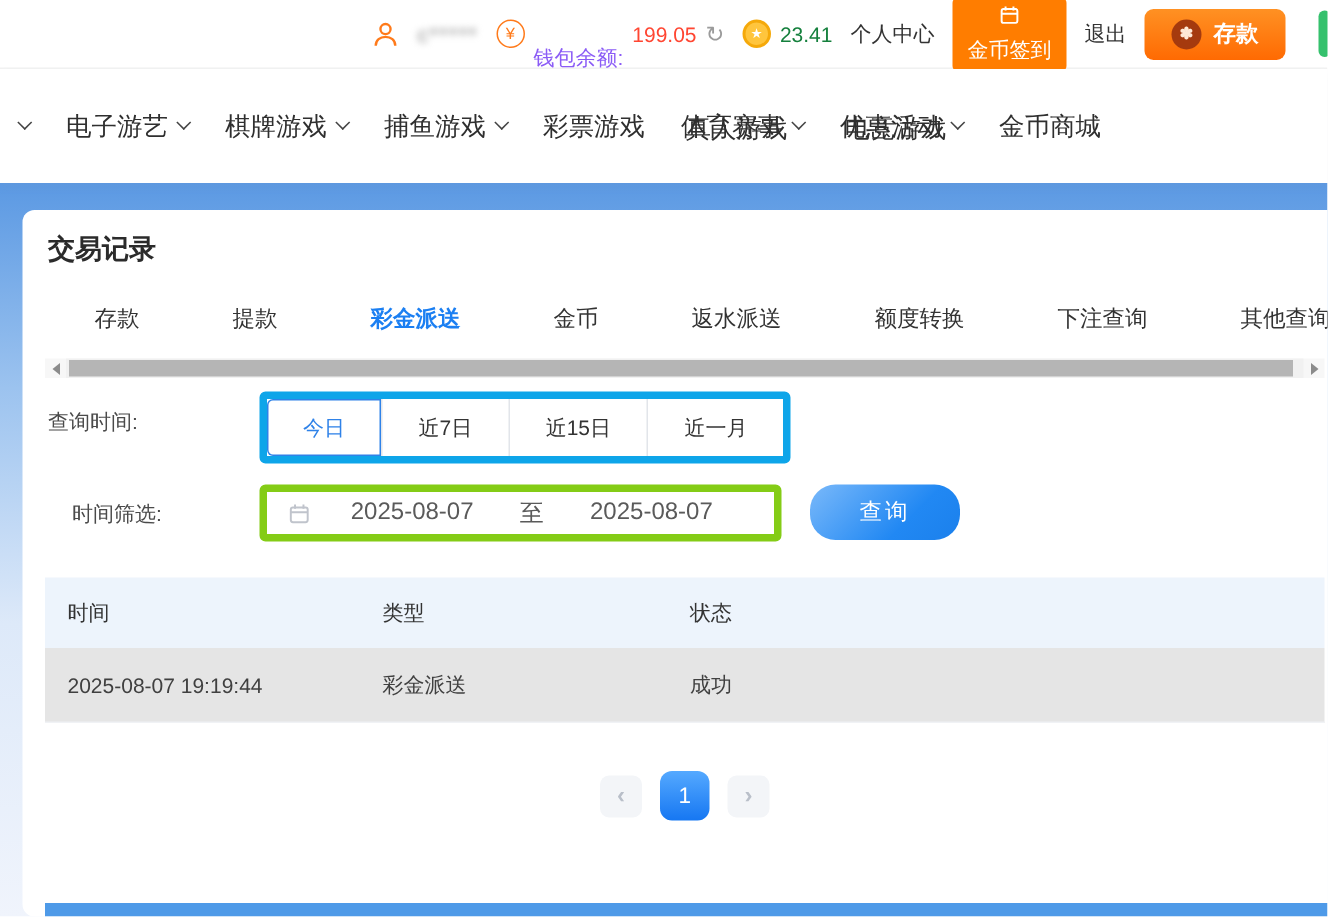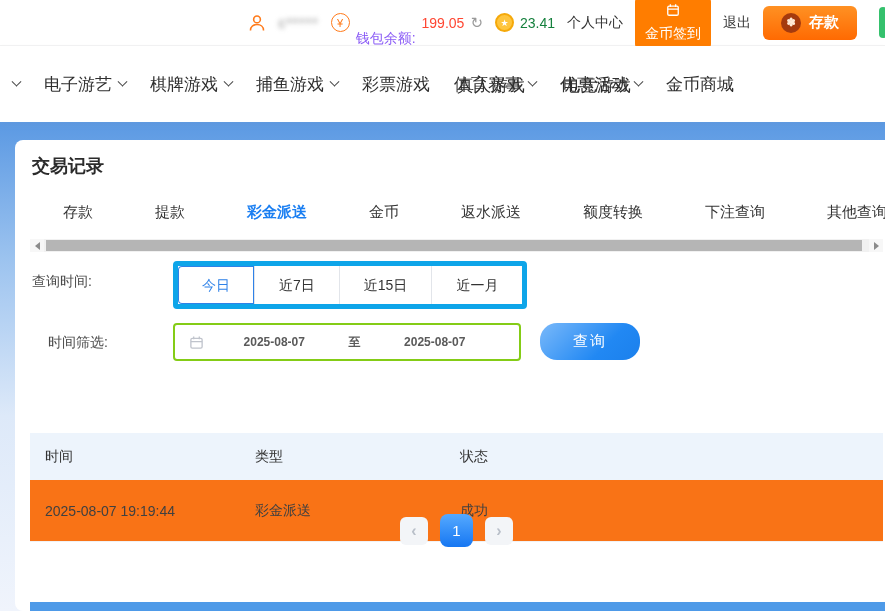--- a/index.html
+++ b/index.html
@@ -68,32 +68,32 @@
   .row1-label { position:absolute; left:17px; top:121px; line-height:40px; }
   .range-group { position:absolute; left:158px; top:121px; display:flex; border:5px solid #0ea5e9;
                  border-radius:4px; overflow:hidden; background:#fff; }
   .range-btn { padding:0 24px; height:38px; line-height:38px; font-size:14px; color:#333;
                background:#fff; border:none; border-left:1px solid #e2e5ea; cursor:pointer; }
   .range-btn:first-child { border-left:none; }
   .range-btn.active { color:#2f82e8; box-shadow:inset 0 0 0 1px #2f82e8; border-radius:4px 0 0 4px; }
 
   .row2-label { position:absolute; left:17px; top:182px; line-height:40px;margin-left:16px; }
   .date-range { position:absolute; left:158px; top:183px; width:348px; height:38px;
-                border:2px solid #84cc16; border-radius:4px; display:flex; align-items:center;
-                padding:0 14px; font-size:12px; color:#5a5a5a; cursor:pointer; background:#fff;font-weight:bold; }
+                border:5px solid #84cc16; border-radius:4px; display:flex; align-items:center;
+                padding:0 14px; font-size:16px; color:#5a5a5a; cursor:pointer; background:#fff; }
   .date-val { flex:1; text-align:center; }
   .date-sep { padding:0 4px; color:#5a5a5a; }
   .cal-icon svg { display:block; }
   .search-btn { position:absolute; left:525px; top:183px; width:100px; height:37px; border:none;
                 border-radius:17px; background:linear-gradient(135deg,#7ab9fa 0%,#2188f3 65%,#1b80ec 100%);
                 color:#fff; font-size:15px; letter-spacing:2px; cursor:pointer; }
 
-  .table { position:absolute; left:15px; top:245px; width:853px; font-size:14px;margin-top:48px; }
+  .table { position:absolute; left:15px; top:245px; width:853px; font-size:14px; }
   .t-head { display:flex; align-items:center; height:47px; background:#edf4fc; color:#333; }
-  .t-row { display:flex; align-items:center; height:62px; background:#f97316;
+  .t-row { display:flex; align-items:center; height:50px; background:#e5e5e5;
            border-bottom:1px solid #f0f2f5; color:#404040; }
   .t-cell { padding-left:15px; }
   .c1 { width:210px; } .c2 { width:230px; } .c3 { width:205px; } .c4 { flex:1; }
 
   .pagination { position:absolute; left:15px; top:374px; width:853px;
                 display:flex; align-items:center; justify-content:center; gap:12px; }
   .pg-btn { width:28px; height:28px; border:none; border-radius:6px; background:#f3f5f8;
             color:#b9bfc9; font-size:16px; font-weight:bold; cursor:pointer;
             display:flex; align-items:center; justify-content:center; }
   .pg-page { width:33px; height:33px; border:none; border-radius:8px; color:#fff; font-size:15px;

